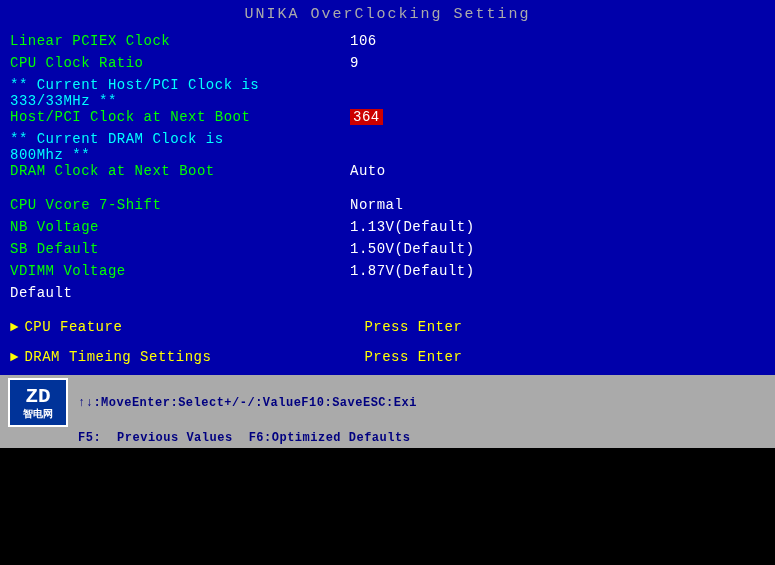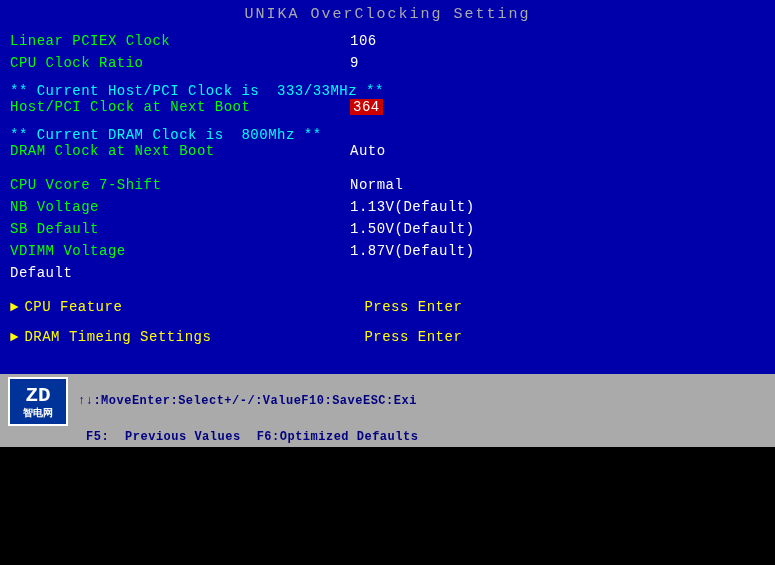--- a/index.html
+++ b/index.html
@@ -57,22 +57,23 @@
     .row-value.red-bg {
       color: #ffffff;
       background: #cc0000;
       padding: 0 3px;
     }
     .info-line {
       color: #00ffff;
       font-size: 14px;
       min-height: 22px;
       display: flex;
-      align-items: flex-end;
-      letter-spacing: 0.5px;
+      align-items: flex-start;
+      letter-spacing: 0.5px;
+      flex-direction: column;
     }
     .spacer {
       min-height: 12px;
     }
     .submenu-row {
       display: flex;
       flex-direction: row;
       align-items: baseline;
       min-height: 24px;
       font-size: 14px;
@@ -127,21 +128,21 @@
       color: #000080;
       font-weight: bold;
     }
     .footer-second-row {
       background: #aaaaaa;
       color: #000080;
       display: flex;
       flex-direction: row;
       padding: 1px 8px 3px 8px;
       font-size: 12px;
-      gap: 8px;
+      gap: 0;
       align-items: center;
     }
     .footer-logo2 {
       min-width: 60px;
       margin-right: 10px;
     }
     .footer-keys2 {
       display: flex;
       flex-direction: row;
       gap: 16px;

